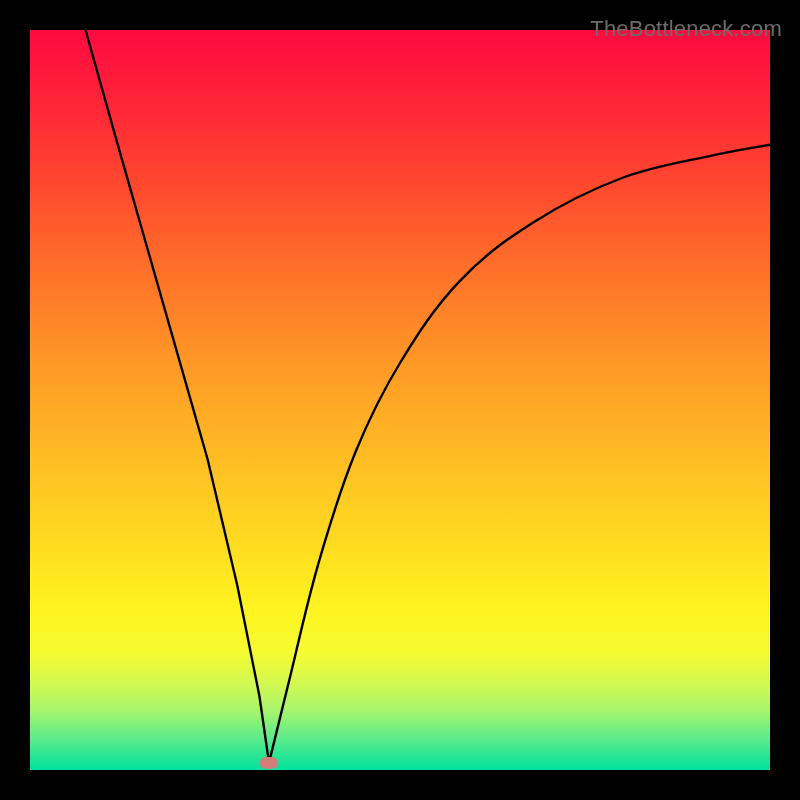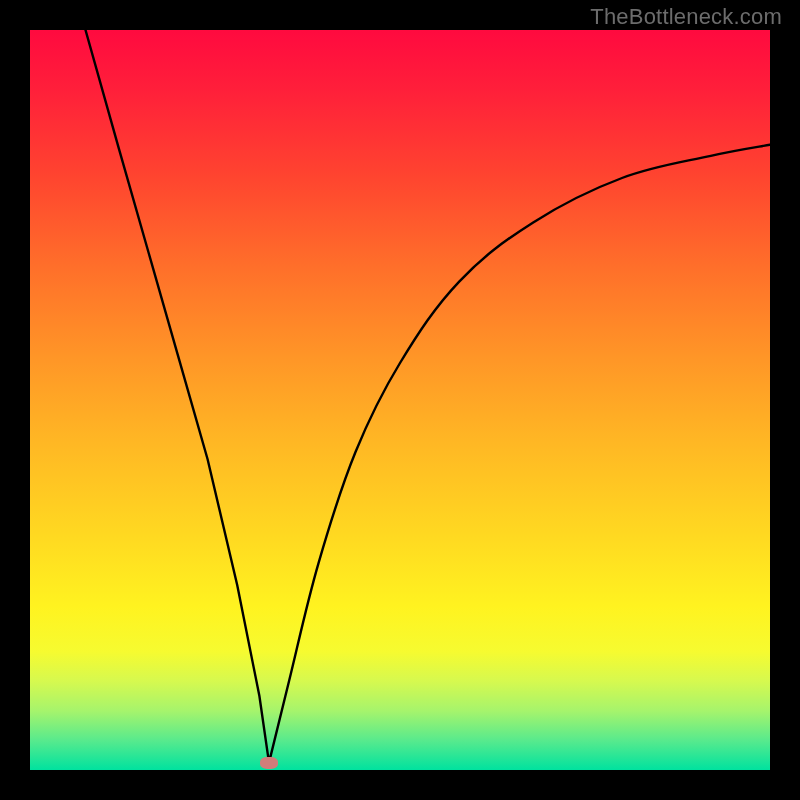--- a/index.html
+++ b/index.html
@@ -12,21 +12,21 @@
     font-family: Arial, Helvetica, sans-serif;
   }
   .frame {
     position: relative;
     width: 800px;
     height: 800px;
     background: #000;
   }
   .watermark {
     position: absolute;
-    top: 4px;
+    top: 16px;
     right: 18px;
     color: #6c6c6c;
     font-size: 22px;
     font-weight: 400;
     letter-spacing: 0.2px;
     z-index: 5;
   }
   .plot-area {
     position: absolute;
     left: 30px;

